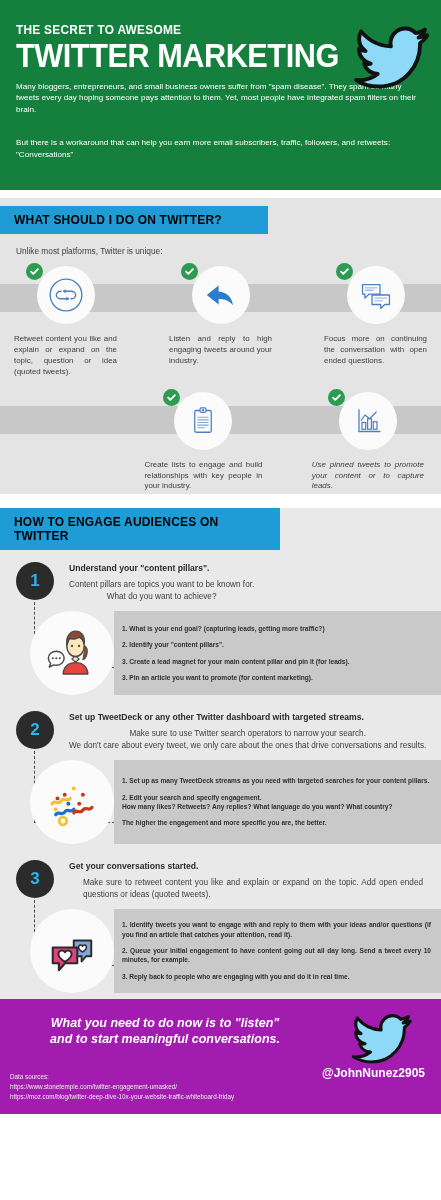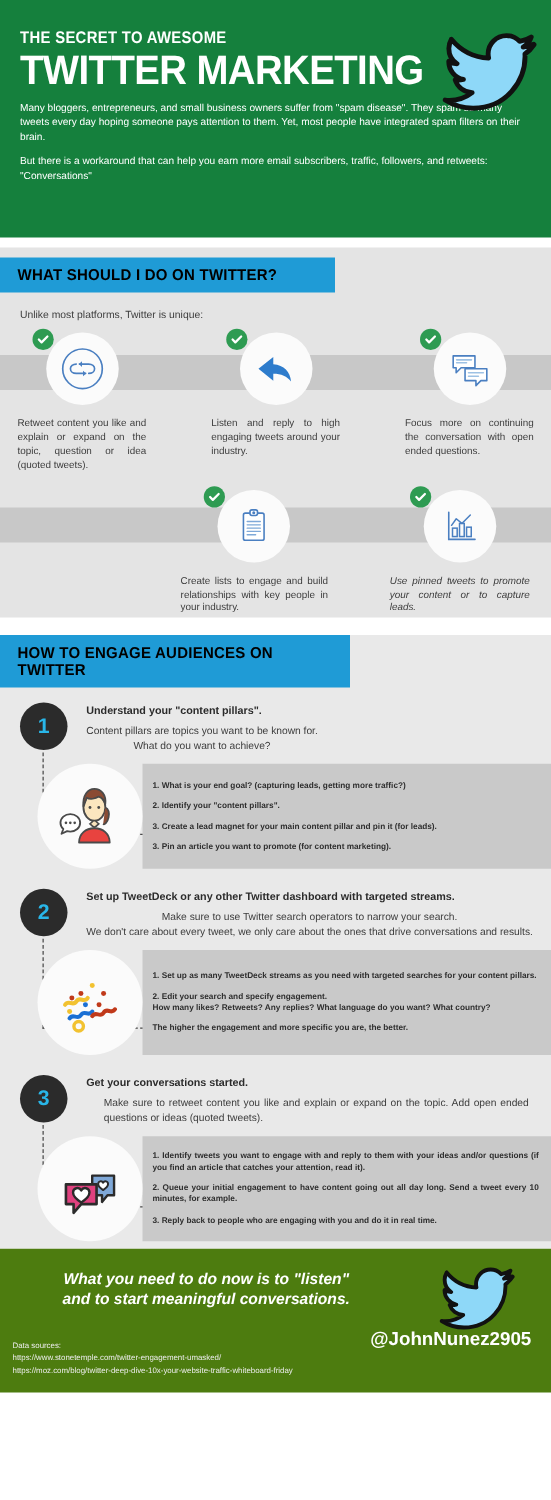--- a/index.html
+++ b/index.html
@@ -47,21 +47,21 @@
     width: 78px;
     height: 66px;
   }
   .hero-para {
     font-size: 8.1px;
     line-height: 1.45;
     color: #ffffff;
     margin-top: 8px;
     max-width: 410px;
   }
-  .hero-para2 { margin-top: 7px; }
+  .hero-para2 { margin-top: 21px; }
   .section-bar {
     background: #1f9bd6;
     color: #000000;
     font-size: 12.5px;
     font-weight: bold;
     letter-spacing: 0.2px;
     padding: 7px 14px 7px 14px;
     width: 268px;
     transform: scaleX(1);
   }
@@ -202,21 +202,21 @@
     line-height: 1.42;
     font-weight: bold;
     color: #2e2e2e;
     text-align: justify;
     margin-bottom: 7px;
   }
   .detail-box p:last-child { margin-bottom: 0; }
 
   
   .footer {
-    background: #4d7c0f;
+    background: #a21caf;
     position: relative;
     padding: 16px 12px 16px 12px;
     height: 115px;
   }
   .footer-quote {
     font-size: 12.5px;
     line-height: 1.32;
     font-style: italic;
     font-weight: bold;
     color: #ffffff;
@@ -235,21 +235,21 @@
   .footer-bird {
     position: absolute;
     right: 28px;
     top: 14px;
     width: 62px; height: 54px;
   }
   .footer-handle {
     position: absolute;
     right: 16px;
     bottom: 34px;
-    font-size: 15px;
+    font-size: 12px;
     color: #ffffff;
     font-weight: bold;
   }
   .top-strip { height: 8px; background: #ffffff; }
 </style>
 </head>
 <body>
 
 <div class="hero">
   <div class="hero-kicker">THE SECRET TO AWESOME</div>

